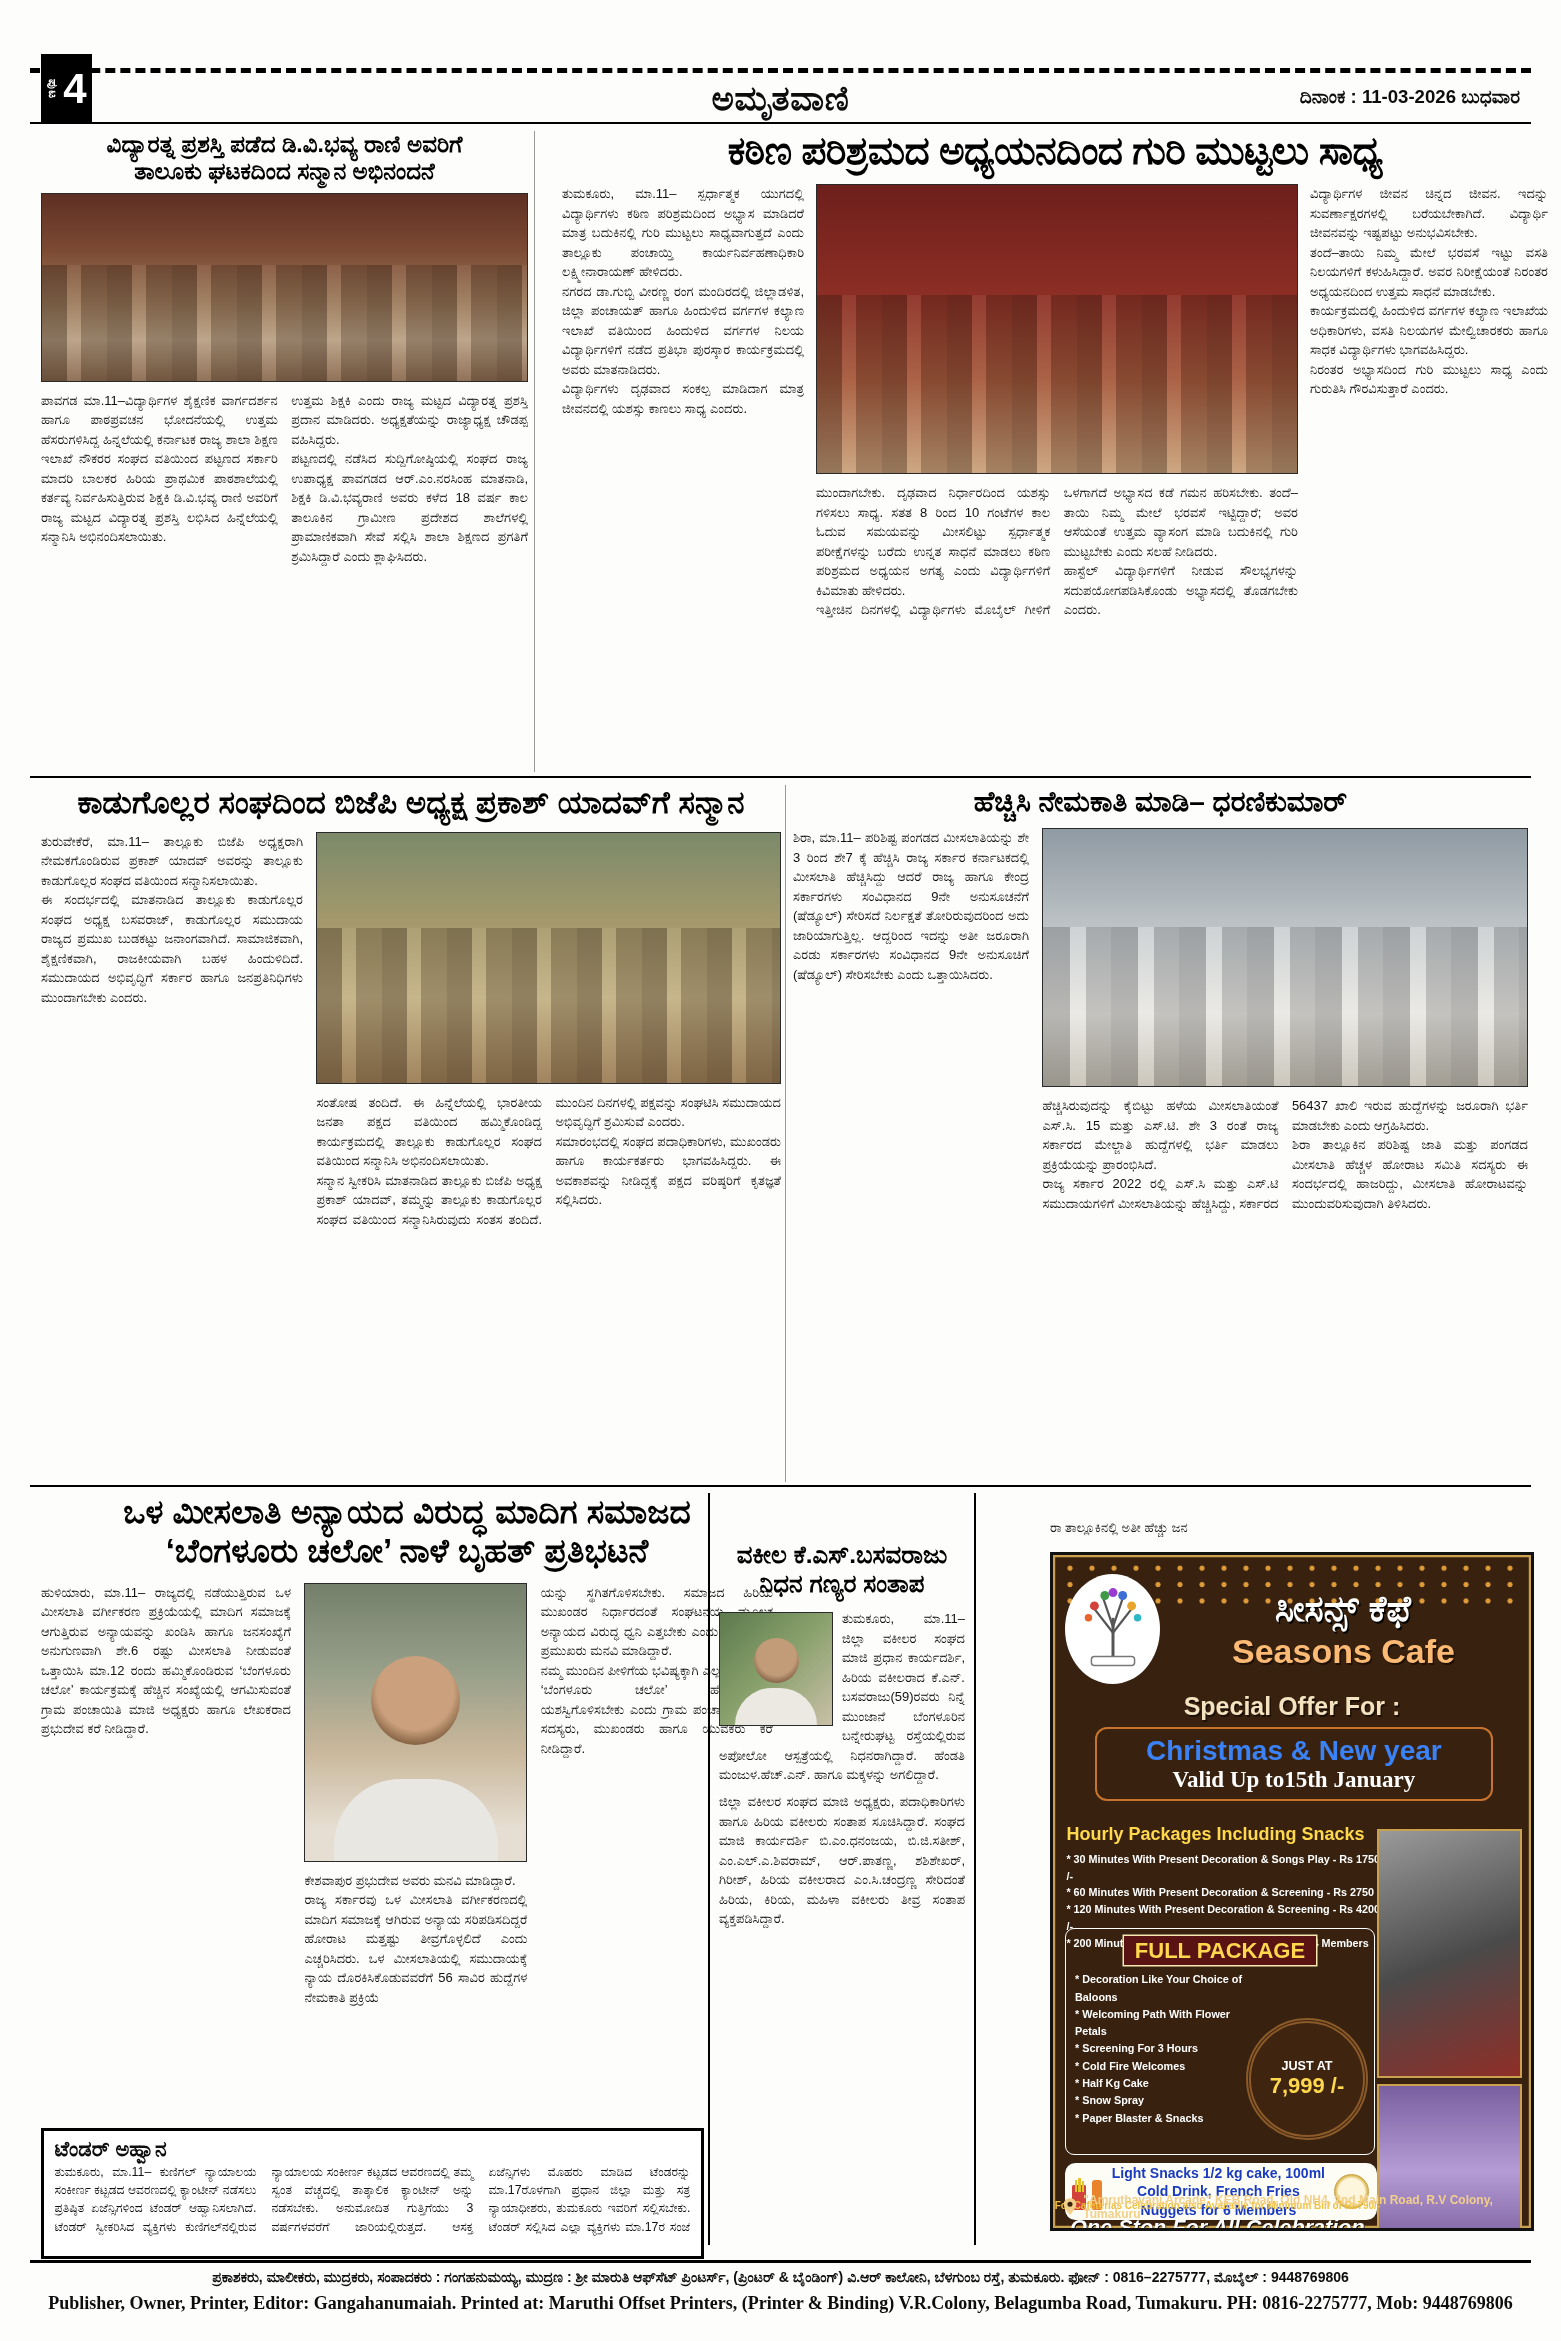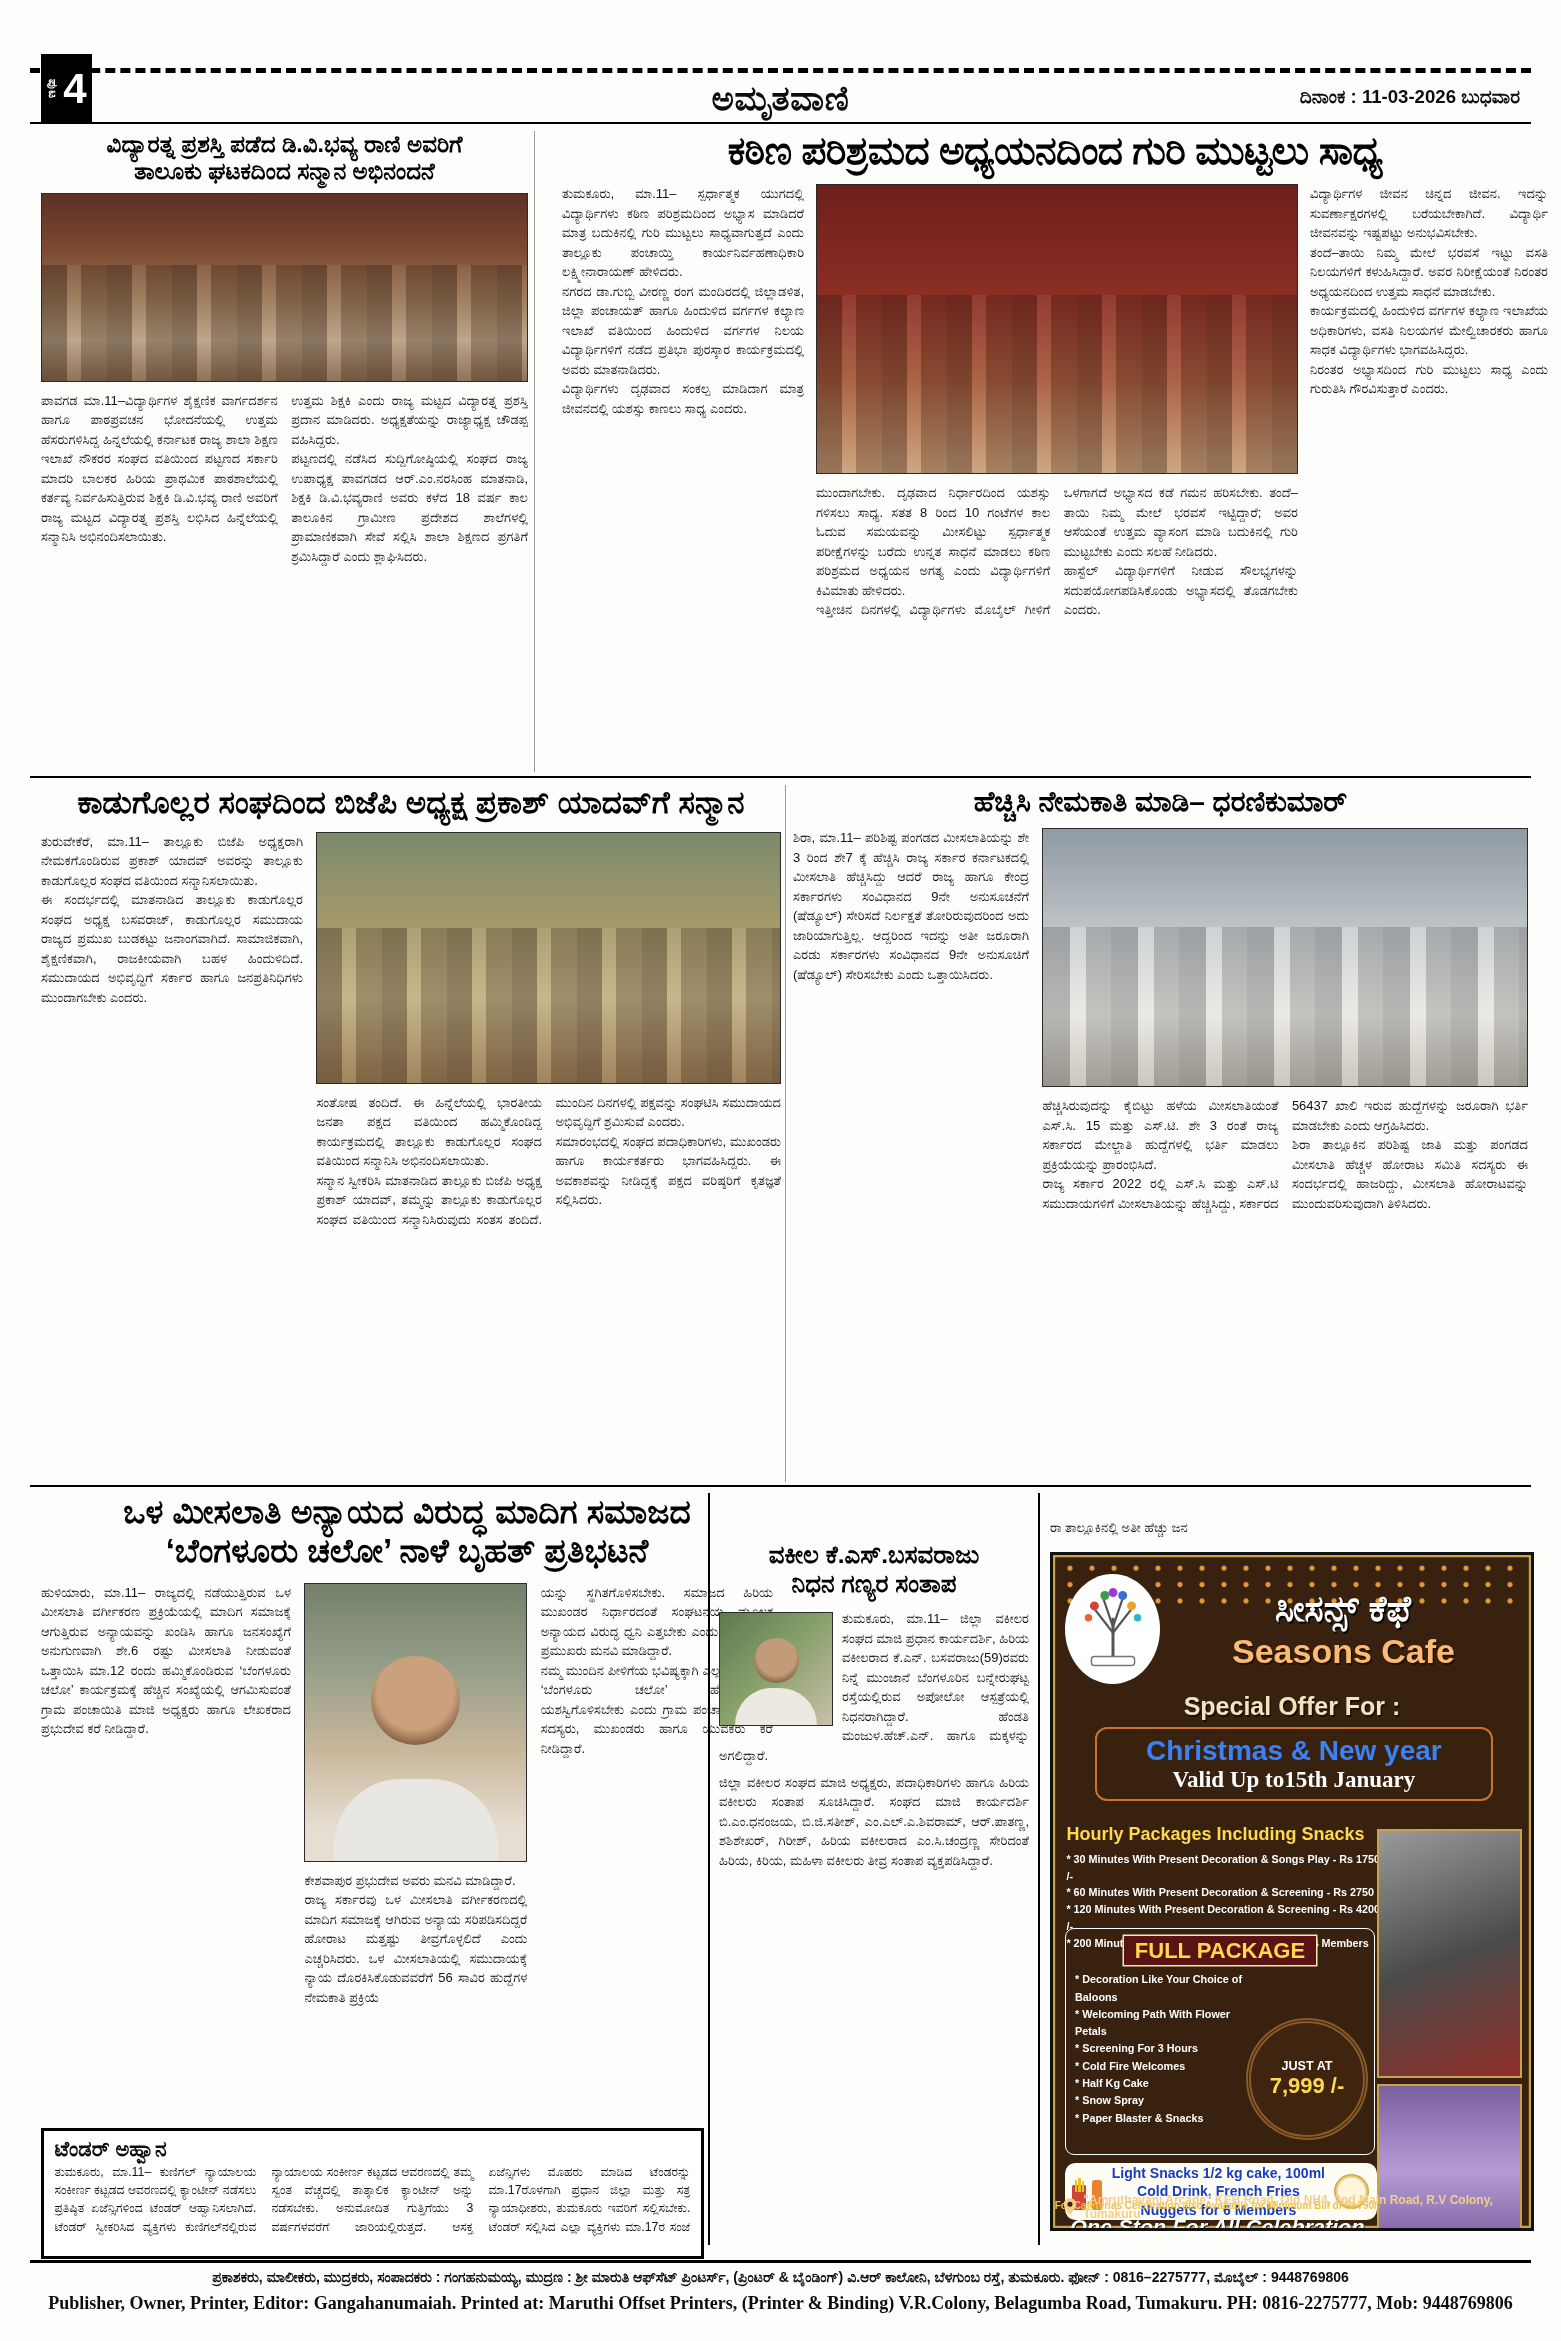--- a/index.html
+++ b/index.html
@@ -159,21 +159,21 @@
       <div class="bt" style="flex:1;">ಯನ್ನು ಸ್ಥಗಿತಗೊಳಿಸಬೇಕು. ಸಮಾಜದ ಹಿರಿಯ ಮುಖಂಡರ ನಿರ್ಧಾರದಂತೆ ಸಂಘಟನೆಯ ಮೂಲಕ ಅನ್ಯಾಯದ ವಿರುದ್ಧ ಧ್ವನಿ ಎತ್ತಬೇಕು ಎಂದು ಹೋರಾಟದ ಪ್ರಮುಖರು ಮನವಿ ಮಾಡಿದ್ದಾರೆ.
 ನಮ್ಮ ಮುಂದಿನ ಪೀಳಿಗೆಯ ಭವಿಷ್ಯಕ್ಕಾಗಿ ಎಲ್ಲರೂ ಒಗ್ಗೂಡಿ ‘ಬೆಂಗಳೂರು ಚಲೋ’ ಹೋರಾಟವನ್ನು ಯಶಸ್ವಿಗೊಳಿಸಬೇಕು ಎಂದು ಗ್ರಾಮ ಪಂಚಾಯಿತಿ ಮಾಜಿ ಸದಸ್ಯರು, ಮುಖಂಡರು ಹಾಗೂ ಯುವಕರು ಕರೆ ನೀಡಿದ್ದಾರೆ.</div>
     </div>
   </div>
 
   <div class="abs tender" style="left:41px;top:2128px;width:636px;height:113px;">
     <h3>ಟೆಂಡರ್ ಅಹ್ವಾನ</h3>
     <div class="bt cols3" style="font-size:12.3px;height:77px;">ತುಮಕೂರು, ಮಾ.11– ಕುಣಿಗಲ್ ನ್ಯಾಯಾಲಯ ಸಂಕೀರ್ಣ ಕಟ್ಟಡದ ಆವರಣದಲ್ಲಿ ಕ್ಯಾಂಟೀನ್ ನಡೆಸಲು ಪ್ರತಿಷ್ಠಿತ ಏಜೆನ್ಸಿಗಳಿಂದ ಟೆಂಡರ್ ಆಹ್ವಾನಿಸಲಾಗಿದೆ. ಟೆಂಡರ್ ಸ್ವೀಕರಿಸಿದ ವ್ಯಕ್ತಿಗಳು ಕುಣಿಗಲ್‌ನಲ್ಲಿರುವ ನ್ಯಾಯಾಲಯ ಸಂಕೀರ್ಣ ಕಟ್ಟಡದ ಆವರಣದಲ್ಲಿ ತಮ್ಮ ಸ್ವಂತ ವೆಚ್ಚದಲ್ಲಿ ತಾತ್ಕಾಲಿಕ ಕ್ಯಾಂಟೀನ್ ಅನ್ನು ನಡೆಸಬೇಕು. ಅನುಮೋದಿತ ಗುತ್ತಿಗೆಯು 3 ವರ್ಷಗಳವರೆಗೆ ಜಾರಿಯಲ್ಲಿರುತ್ತದೆ. ಆಸಕ್ತ ಏಜೆನ್ಸಿಗಳು ಮೊಹರು ಮಾಡಿದ ಟೆಂಡರನ್ನು ಮಾ.17ರೊಳಗಾಗಿ ಪ್ರಧಾನ ಜಿಲ್ಲಾ ಮತ್ತು ಸತ್ರ ನ್ಯಾಯಾಧೀಶರು, ತುಮಕೂರು ಇವರಿಗೆ ಸಲ್ಲಿಸಬೇಕು. ಟೆಂಡರ್ ಸಲ್ಲಿಸಿದ ಎಲ್ಲಾ ವ್ಯಕ್ತಿಗಳು ಮಾ.17ರ ಸಂಜೆ 5 ಗಂಟೆಗೆ ಪ್ರಧಾನ ಜಿಲ್ಲಾ ಮತ್ತು ಸತ್ರ ನ್ಯಾಯಾಧೀಶರ ಮುಂದೆ ಹಾಜರಿರಬೇಕು.</div>
   </div>
 
-  <div class="abs" style="left:708px;top:1493px;width:332px;height:752px;border-left:2.2px solid #000;border-right:2.2px solid #000;padding:0 9px;box-sizing:border-box;">
+  <div class="abs" style="left:708px;top:1493px;width:268px;height:752px;border-left:2.2px solid #000;border-right:2.2px solid #000;padding:0 9px;box-sizing:border-box;">
     <div class="hl" style="font-size:24.5px;margin-top:48px;">ವಕೀಲ ಕೆ.ಎಸ್.ಬಸವರಾಜು</div>
     <div class="hl" style="font-size:24.5px;">ನಿಧನ ಗಣ್ಯರ ಸಂತಾಪ</div>
     <div style="margin-top:10.4px;overflow:hidden;height:587px;">
       <div class="ph" style="float:left;width:112px;height:112px;margin:3px 9px 4.5px 0;background:linear-gradient(135deg,#5d7a4e 0%,#88a06b 48%,#c9c0a8 100%);">
         <div style="position:absolute;left:50%;top:22%;width:45px;height:45px;margin-left:-22px;border-radius:50%;background:radial-gradient(circle at 50% 40%,#c29b78 0 55%,#7d5c42 80%,#4c3a2a 100%);"></div>
         <div style="position:absolute;left:50%;bottom:0;width:82px;height:37px;margin-left:-41px;border-radius:41px 41px 0 0;background:#ece9e2;"></div>
       </div>
       <div class="bt" style="overflow:visible;">ತುಮಕೂರು, ಮಾ.11– ಜಿಲ್ಲಾ ವಕೀಲರ ಸಂಘದ ಮಾಜಿ ಪ್ರಧಾನ ಕಾರ್ಯದರ್ಶಿ, ಹಿರಿಯ ವಕೀಲರಾದ ಕೆ.ಎನ್. ಬಸವರಾಜು(59)ರವರು ನಿನ್ನೆ ಮುಂಜಾನೆ ಬೆಂಗಳೂರಿನ ಬನ್ನೇರುಘಟ್ಟ ರಸ್ತೆಯಲ್ಲಿರುವ ಅಪೋಲೋ ಆಸ್ಪತ್ರೆಯಲ್ಲಿ ನಿಧನರಾಗಿದ್ದಾರೆ. ಹೆಂಡತಿ ಮಂಜುಳ.ಹೆಚ್.ಎನ್. ಹಾಗೂ ಮಕ್ಕಳನ್ನು ಅಗಲಿದ್ದಾರೆ.</div>
       <div class="bt" style="margin-top:7.4px;overflow:visible;">ಜಿಲ್ಲಾ ವಕೀಲರ ಸಂಘದ ಮಾಜಿ ಅಧ್ಯಕ್ಷರು, ಪದಾಧಿಕಾರಿಗಳು ಹಾಗೂ ಹಿರಿಯ ವಕೀಲರು ಸಂತಾಪ ಸೂಚಿಸಿದ್ದಾರೆ. ಸಂಘದ ಮಾಜಿ ಕಾರ್ಯದರ್ಶಿ ಬಿ.ಎಂ.ಧನಂಜಯ, ಬಿ.ಜಿ.ಸತೀಶ್, ಎಂ.ಎಲ್.ಎ.ಶಿವರಾಮ್, ಆರ್.ಪಾತಣ್ಣ, ಶಶಿಶೇಖರ್, ಗಿರೀಶ್, ಹಿರಿಯ ವಕೀಲರಾದ ಎಂ.ಸಿ.ಚಂದ್ರಣ್ಣ ಸೇರಿದಂತೆ ಹಿರಿಯ, ಕಿರಿಯ, ಮಹಿಳಾ ವಕೀಲರು ತೀವ್ರ ಸಂತಾಪ ವ್ಯಕ್ತಪಡಿಸಿದ್ದಾರೆ.</div>
     </div>

